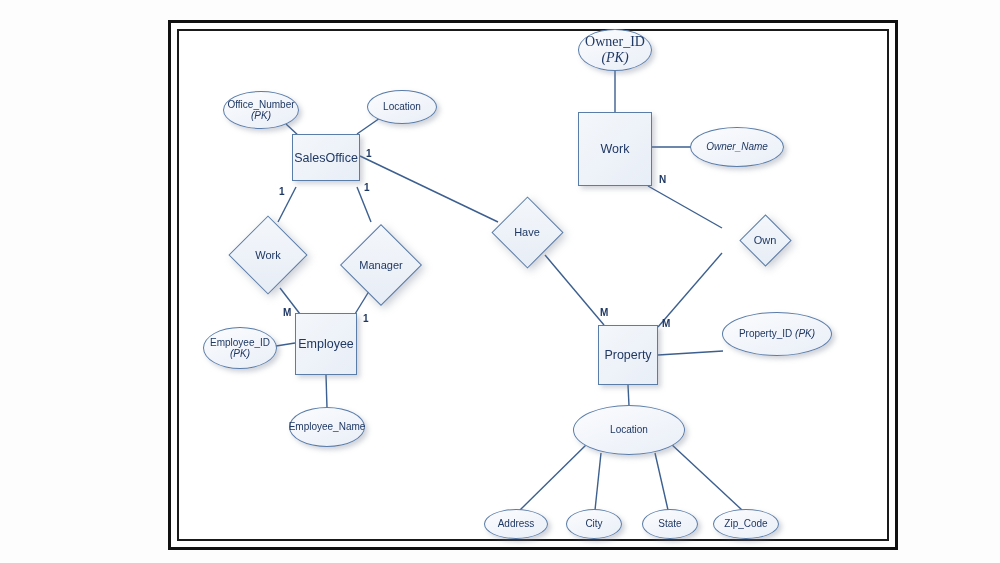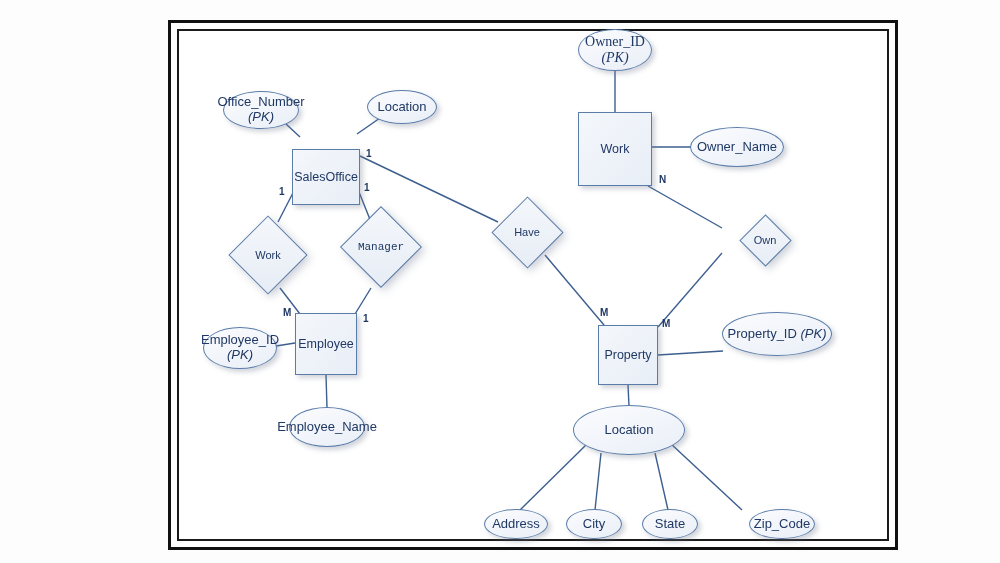--- a/index.html
+++ b/index.html
@@ -52,21 +52,21 @@
     border: 1.2px solid #5a7ca8;
     box-shadow: 3px 3px 5px rgba(120,130,150,0.35);
     font-size: 12.5px;
     font-weight: 500;
   }
   .attr {
     background: linear-gradient(160deg, #fbfcfe 0%, #e9eef7 100%);
     border: 1.2px solid #5a7ca8;
     border-radius: 50%;
     box-shadow: 3px 3px 5px rgba(120,130,150,0.35);
-    font-size: 13px;
+    font-size: 10px;
     line-height: 1.15;
     font-weight: 500;
   }
   .attr .pk { font-style: italic; }
   .attr.serif { font-family: "Liberation Serif", serif; font-size: 14px; }
   .rel-wrap {
     position: absolute;
     z-index: 5;
     filter: drop-shadow(3px 3px 4px rgba(120,130,150,0.4));
   }
@@ -124,37 +124,37 @@
       <line x1="545" y1="255" x2="604" y2="325"></line>
       <line x1="658" y1="355" x2="723" y2="351"></line>
       <line x1="628" y1="385" x2="629" y2="406"></line>
       <line x1="588" y1="443" x2="520" y2="510"></line>
       <line x1="601" y1="453" x2="595" y2="510"></line>
       <line x1="655" y1="453" x2="668" y2="510"></line>
       <line x1="670" y1="443" x2="742" y2="510"></line>
     </svg>
 
   <div id="nodes">
-      <div class="node entity" style="left: 292px; top: 149px; width: 68px; height: 56px;">
+      <div class="node entity" style="left: 292px; top: 134px; width: 68px; height: 47px;">
         <span>SalesOffice</span>
       </div>
       <div class="node entity" style="left: 295px; top: 313px; width: 62px; height: 62px;">
         <span>Employee</span>
       </div>
       <div class="node entity" style="left: 578px; top: 112px; width: 74px; height: 74px;">
         <span>Work</span>
       </div>
       <div class="node entity" style="left: 598px; top: 325px; width: 60px; height: 60px;">
         <span>Property</span>
       </div>
       <div class="rel-wrap" style="left: 240px; top: 227px; width: 56px; height: 56px;">
         <div class="rel-shape"></div>
         <div class="rel-label">Work</div>
       </div>
-      <div class="rel-wrap" style="left: 352px; top: 218px; width: 58px; height: 58px; font-family: Liberation Mono, monospace;">
+      <div class="rel-wrap" style="left: 352px; top: 236px; width: 58px; height: 58px;">
         <div class="rel-shape"></div>
         <div class="rel-label">Manager</div>
       </div>
       <div class="rel-wrap" style="left: 501.5px; top: 206.5px; width: 51px; height: 51px;">
         <div class="rel-shape"></div>
         <div class="rel-label">Have</div>
       </div>
       <div class="rel-wrap" style="left: 718.5px; top: 221.5px; width: 37px; height: 37px; margin-left: 28px;">
         <div class="rel-shape"></div>
         <div class="rel-label">Own</div>
@@ -176,39 +176,39 @@
       </div>
       <div class="node attr" style="left: 289px; top: 407px; width: 76px; height: 40px;">
         <div>Employee_Name</div>
       </div>
       <div class="node attr serif" style="left: 578px; top: 29px; width: 74px; height: 42px;">
         <div>
           <div>Owner_ID</div>
           <div class="pk">(PK)</div>
         </div>
       </div>
-      <div class="node attr" style="left: 690px; top: 127px; width: 94px; height: 40px;">
+      <div class="node attr" style="left: 690px; top: 127px; width: 94px; height: 40px; font-style: italic;">
         <div>Owner_Name</div>
       </div>
       <div class="node attr" style="left: 722px; top: 312px; width: 110px; height: 44px;">
         <div><span>Property_ID </span><span class="pk">(PK)</span></div>
       </div>
       <div class="node attr" style="left: 573px; top: 405px; width: 112px; height: 50px;">
         <div>Location</div>
       </div>
       <div class="node attr" style="left: 484px; top: 509px; width: 64px; height: 30px;">
         <div>Address</div>
       </div>
       <div class="node attr" style="left: 566px; top: 509px; width: 56px; height: 30px;">
         <div>City</div>
       </div>
       <div class="node attr" style="left: 642px; top: 509px; width: 56px; height: 30px; text-align: right;">
         <div>State</div>
       </div>
-      <div class="node attr" style="left: 749px; top: 509px; width: 66px; height: 30px;">
+      <div class="node attr" style="left: 713px; top: 509px; width: 66px; height: 30px;">
         <div>Zip_Code</div>
       </div>
       <div class="card" style="left: 279px; top: 186px;">1</div>
       <div class="card" style="left: 364px; top: 182px;">1</div>
       <div class="card" style="left: 366px; top: 148px;">1</div>
       <div class="card" style="left: 283px; top: 307px;">M</div>
       <div class="card" style="left: 363px; top: 313px;">1</div>
       <div class="card" style="left: 659px; top: 174px;">N</div>
       <div class="card" style="left: 600px; top: 307px;">M</div>
       <div class="card" style="left: 662px; top: 318px;">M</div>

